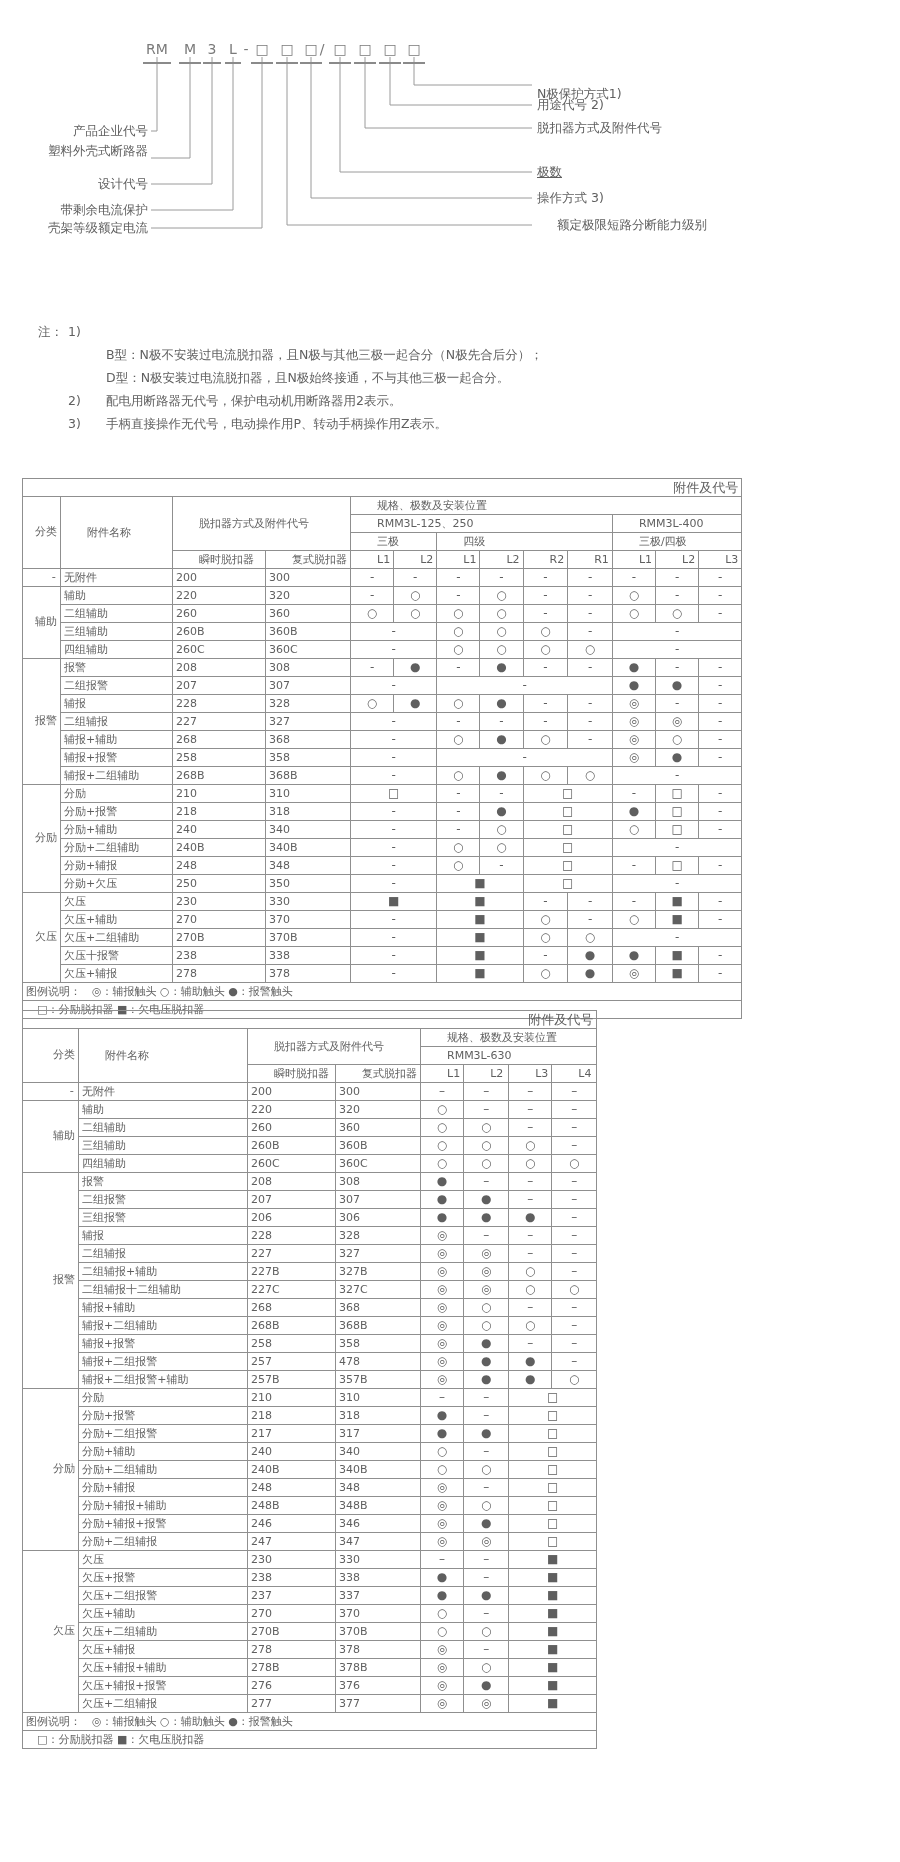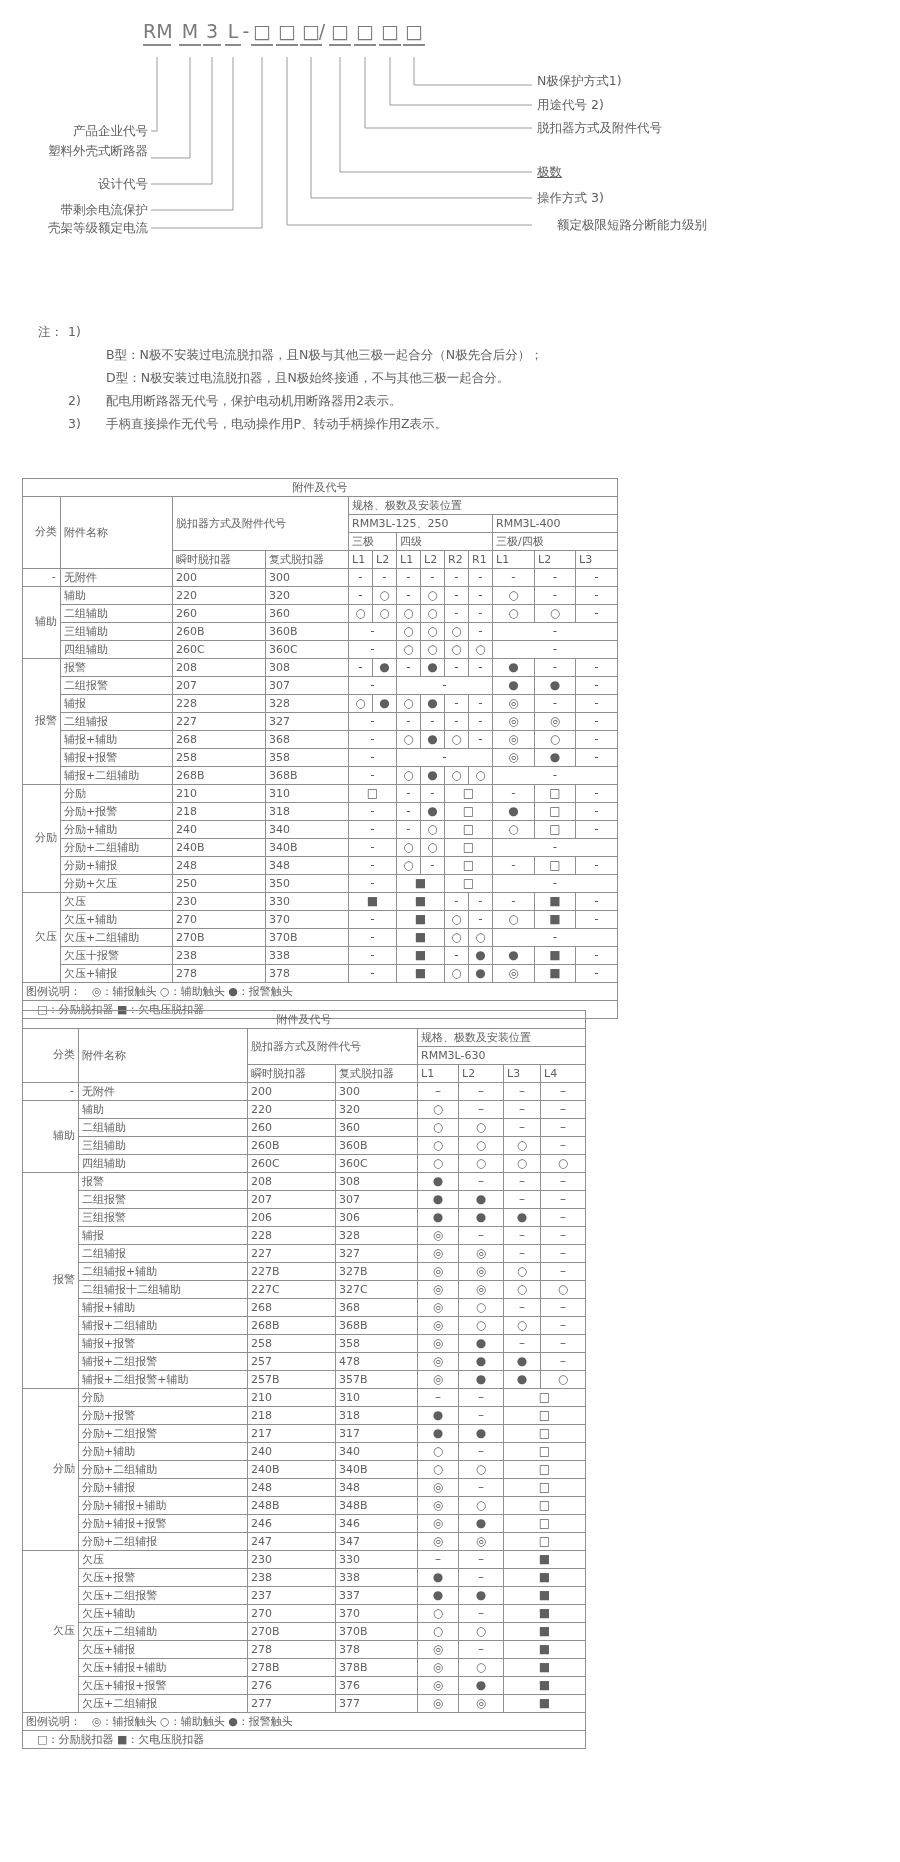--- a/index.html
+++ b/index.html
@@ -1,37 +1,37 @@
 <!DOCTYPE html>
 <html><head>
 <meta charset="utf-8">
 <style>
   html,body{margin:0;padding:0;background:#fff;}
   .page{position:relative;width:900px;height:1862px;background:#fff;overflow:hidden;
         font-family:"DejaVu Sans","Liberation Sans",sans-serif;color:#5f5f5f;}
   
   .diagram{position:absolute;left:0;top:0;width:900px;height:300px;}
   .diagram svg{position:absolute;left:0;top:0;}
-  .tok{position:absolute;top:20px;height:24px;text-align:center;font-size:19px;color:#7a7a7a;
+  .tok{position:absolute;top:38px;height:24px;text-align:center;font-size:14px;color:#7a7a7a;
        line-height:22px;}
   .tok.ul{border-bottom:2px solid #8a8a8a;}
   .dlab{position:absolute;font-size:12.5px;color:#5f5f5f;white-space:nowrap;line-height:14px;}
   .dlab.left{text-align:right;transform:translateY(-7px);}
   .dlab.right{text-align:left;transform:translateY(-7px);}
   
   .notes{position:absolute;left:38px;top:320px;font-size:12.5px;color:#5f5f5f;}
   .note-row{display:flex;line-height:23px;white-space:nowrap;}
   .note-p{width:30px;flex:none;}
   .note-n{width:38px;flex:none;}
   
   table.acc{border-collapse:collapse;table-layout:fixed;font-size:11px;color:#5f5f5f;}
   table.acc td{border:1px solid #8f8f8f;padding:0 3px;height:17px;line-height:13px;
                overflow:hidden;white-space:nowrap;}
-  table.acc td.ttl{text-align:center;font-size:11px;}
-  table.acc td.hd{text-align:left;}
+  table.acc td.ttl{text-align:right;font-size:13px;}
+  table.acc td.hd{text-align:left;padding-left:26px;}
   table.acc td.cat{text-align:right;vertical-align:middle;font-family:Liberation Mono, monospace;}
   table.acc td.sym{text-align:center;font-size:12px;padding:0 1px;}
   table.acc td.code{text-align:left;}
   table.acc td.leg{text-align:left;}
   #table1{position:absolute;left:22px;top:478px;}
   #table2{position:absolute;left:22px;top:1010px;}
 </style>
 </head>
 <body>
 
@@ -65,21 +65,21 @@
         <span class="tok ul" style="left: 354px; width: 22px;">□</span>
         <span class="tok ul" style="left: 379px; width: 22px;">□</span>
         <span class="tok ul" style="left: 403px; width: 22px;">□</span>
       </div>
     <div id="diagram-labels">
         <div class="dlab left" style="right: 752px; top: 131px;">产品企业代号</div>
         <div class="dlab left" style="right: 752px; top: 151px;">塑料外壳式断路器</div>
         <div class="dlab left" style="right: 752px; top: 184px;">设计代号</div>
         <div class="dlab left" style="right: 752px; top: 210px;">带剩余电流保护</div>
         <div class="dlab left" style="right: 752px; top: 228px;">壳架等级额定电流</div>
-        <div class="dlab right" style="left: 537px; top: 81px;">N极保护方式1)</div>
+        <div class="dlab right" style="left: 537px; top: 94px;">N极保护方式1)</div>
         <div class="dlab right" style="left: 537px; top: 105px;">用途代号 2)</div>
         <div class="dlab right" style="left: 537px; top: 128px;">脱扣器方式及附件代号</div>
         <div class="dlab right" style="left: 537px; top: 172px; text-decoration: underline;">极数</div>
         <div class="dlab right" style="left: 537px; top: 198px;">操作方式 3)</div>
         <div class="dlab right" style="left: 537px; top: 225px; margin-left: 20px;">额定极限短路分断能力级别</div>
       </div>
   </div>
 
   <div class="notes" id="notes">
       <div class="note-row">

